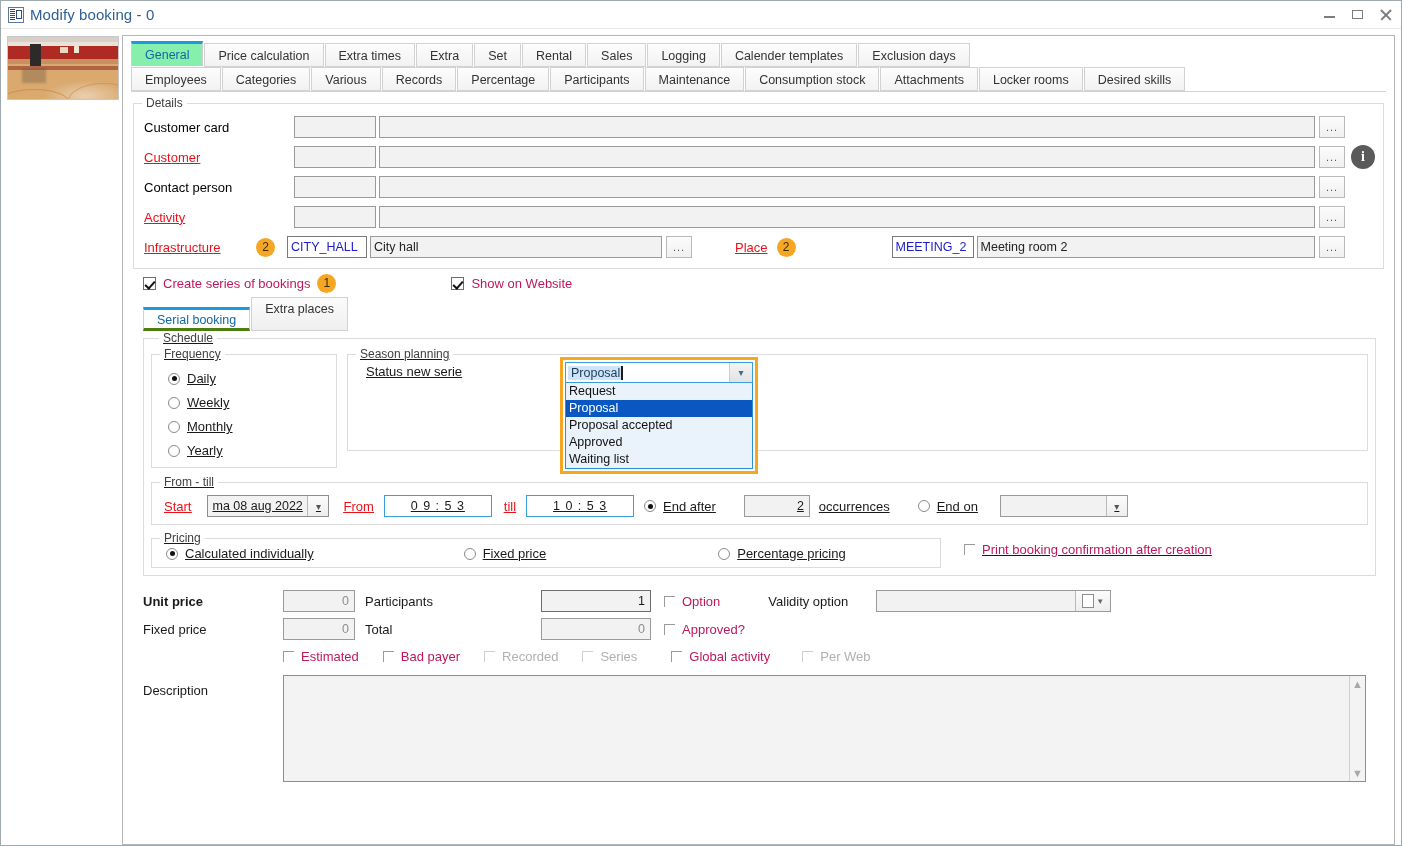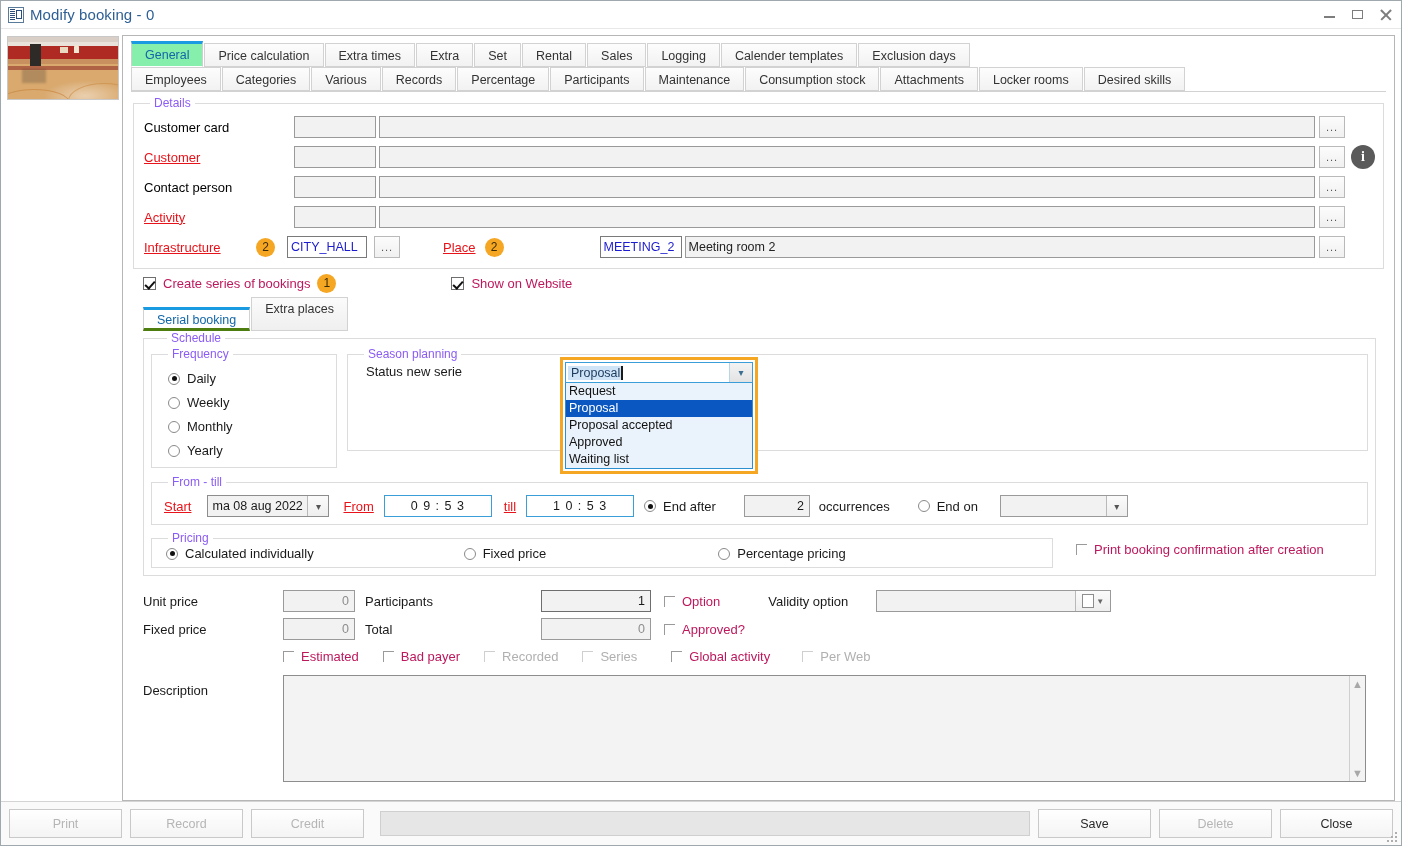--- a/index.html
+++ b/index.html
@@ -118,21 +118,21 @@
   
   .content{padding:4px 10px 0 10px;position:relative;}
 
   fieldset.grp{
     border:1px solid #dcdcdc;
     margin:0;padding:0;
     position:relative;
     box-sizing:border-box;
   }
   fieldset.grp>legend{
-    padding:0 4px;font-size:12px;color:#8b5cf6;margin-left:16px;
+    padding:0 4px;font-size:12px;color:#404040;margin-left:8px;
   }
 
   .frow{display:flex;align-items:center;height:30px;}
   .flabel{width:160px;flex:0 0 auto;font-size:13px;color:#000000;padding-left:10px;box-sizing:border-box;}
   .flabel.req{color:#e8131a;text-decoration:underline;cursor:pointer;}
   .inp{
     height:22px;box-sizing:border-box;
     border:1px solid #9a9a9a;background:#f2f2f2;
     font-family:"Liberation Sans",sans-serif;font-size:12.5px;
     padding:0 3px;color:#222;
@@ -368,20 +368,21 @@
             <div class="inp code"></div>
             <div class="inp wide"></div>
             <div class="btn-dots">...</div>
             <div style="width:30px;flex:0 0 auto;"></div>
           </div>
 
           <div class="frow">
             <div class="flabel req" style="width:122px;">Infrastructure</div>
             <div class="badge" style="margin-right:12px;">2</div>
             <div class="inp code codeblue" style="width:80px;">CITY_HALL</div>
+            <div class="inp" style="width:292px;">City hall</div>
             <div class="btn-dots">...</div>
 
             <div class="flabel req" style="width:auto;padding-left:43px;padding-right:9px;">Place</div>
             <div class="badge" style="margin-right:96px;">2</div>
             <div class="inp code codeblue" style="width:82px;">MEETING_2</div>
             <div class="inp wide">Meeting room 2</div>
             <div class="btn-dots">...</div>
             <div style="width:30px;flex:0 0 auto;"></div>
           </div>
         </fieldset>
@@ -396,21 +397,21 @@
             <span class="cb checked"></span>
             <span class="cblabel">Show on Website</span>
           </div>
         </div>
 
         <div class="subtabrow" style="margin-left:10px;">
           <div class="subtab active"><span>Serial booking</span></div>
           <div class="subtab"><span>Extra places</span></div>
         </div>
 
-        <fieldset class="grp" style="margin:0 8px 0 10px;padding:0 7px 7px 7px;">
+        <fieldset class="grp" style="margin:0 8px 0 10px;padding:0 7px 7px 7px;text-decoration:underline;">
           <legend>Schedule</legend>
 
           <div style="display:flex;gap:10px;align-items:flex-start;">
 
             <fieldset class="grp" style="width:186px;padding:3px 0 9px 0;margin-top:2px;">
               <legend>Frequency</legend>
               <div class="rdrow" style="margin:7px 0 0 16px;">
                 <span class="rd on"></span>
                 <span class="rdlabel">Daily</span>
               </div>
@@ -477,21 +478,21 @@
                 <span class="rdlabel">End on</span>
               </div>
               <div class="dateinp" style="width:128px;margin-left:22px;border-color:#9a9a9a;">
                 <span></span>
                 <span class="dd-arrow">▾</span>
               </div>
             </div>
           </fieldset>
 
           <div style="display:flex;align-items:stretch;margin-top:6px;">
-            <fieldset class="grp" style="width:902px;padding:1px 0 6px 0;">
+            <fieldset class="grp" style="width:790px;padding:1px 0 6px 0;">
               <legend>Pricing</legend>
               <div style="display:flex;align-items:center;padding-left:14px;">
                 <div class="rdrow">
                   <span class="rd on"></span>
                   <span class="rdlabel">Calculated individually</span>
                 </div>
                 <div class="rdrow" style="margin-left:150px;">
                   <span class="rd"></span>
                   <span class="rdlabel">Fixed price</span>
                 </div>
@@ -504,21 +505,21 @@
             <div class="cbrow" style="margin-left:23px;align-items:center;">
               <span class="cb flat"></span>
               <span class="cblabel">Print booking confirmation after creation</span>
             </div>
           </div>
         </fieldset>
 
         <div style="padding:11px 0 0 10px;">
 
           <div style="display:flex;align-items:center;height:28px;">
-            <div style="width:140px;font-size:13px;">Unit price</div>
+            <div style="width:140px;font-size:13px;font-weight:bold;">Unit price</div>
             <div class="numinp dim" style="width:72px;">0</div>
             <div style="width:186px;font-size:13px;padding-left:10px;box-sizing:border-box;">Participants</div>
             <div class="numinp strong" style="width:110px;">1</div>
             <div class="cbrow" style="margin-left:13px;">
               <span class="cb flat"></span>
               <span class="cblabel">Option</span>
             </div>
             <div style="font-size:13px;margin-left:48px;">Validity option</div>
             <div class="selbox" style="width:235px;margin-left:28px;">
               <span style="flex:1;padding-left:4px;font-size:12.5px;"></span>
@@ -576,30 +577,13 @@
                 <span>▼</span>
               </div>
             </div>
           </div>
         </div>
 
       </div>
     </div>
   </div>
 
-  <div class="footer">
-    <div class="fbtn dim">Print</div>
-    <div class="fbtn dim">Record</div>
-    <div class="fbtn dim">Credit</div>
-    <div class="fprogress"></div>
-    <div class="fbtn">Save</div>
-    <div class="fbtn dim">Delete</div>
-    <div class="fbtn" style="margin-right:0;">Close</div>
-    <div class="grip">
-      <i style="left:8px;top:0;"></i>
-      <i style="left:4px;top:4px;"></i>
-        <i style="left:8px;top:4px;"></i>
-      <i style="left:0;top:8px;"></i>
-        <i style="left:4px;top:8px;"></i>
-        <i style="left:8px;top:8px;"></i>
-    </div>
-  </div>
 </div>
 
 </body></html>

